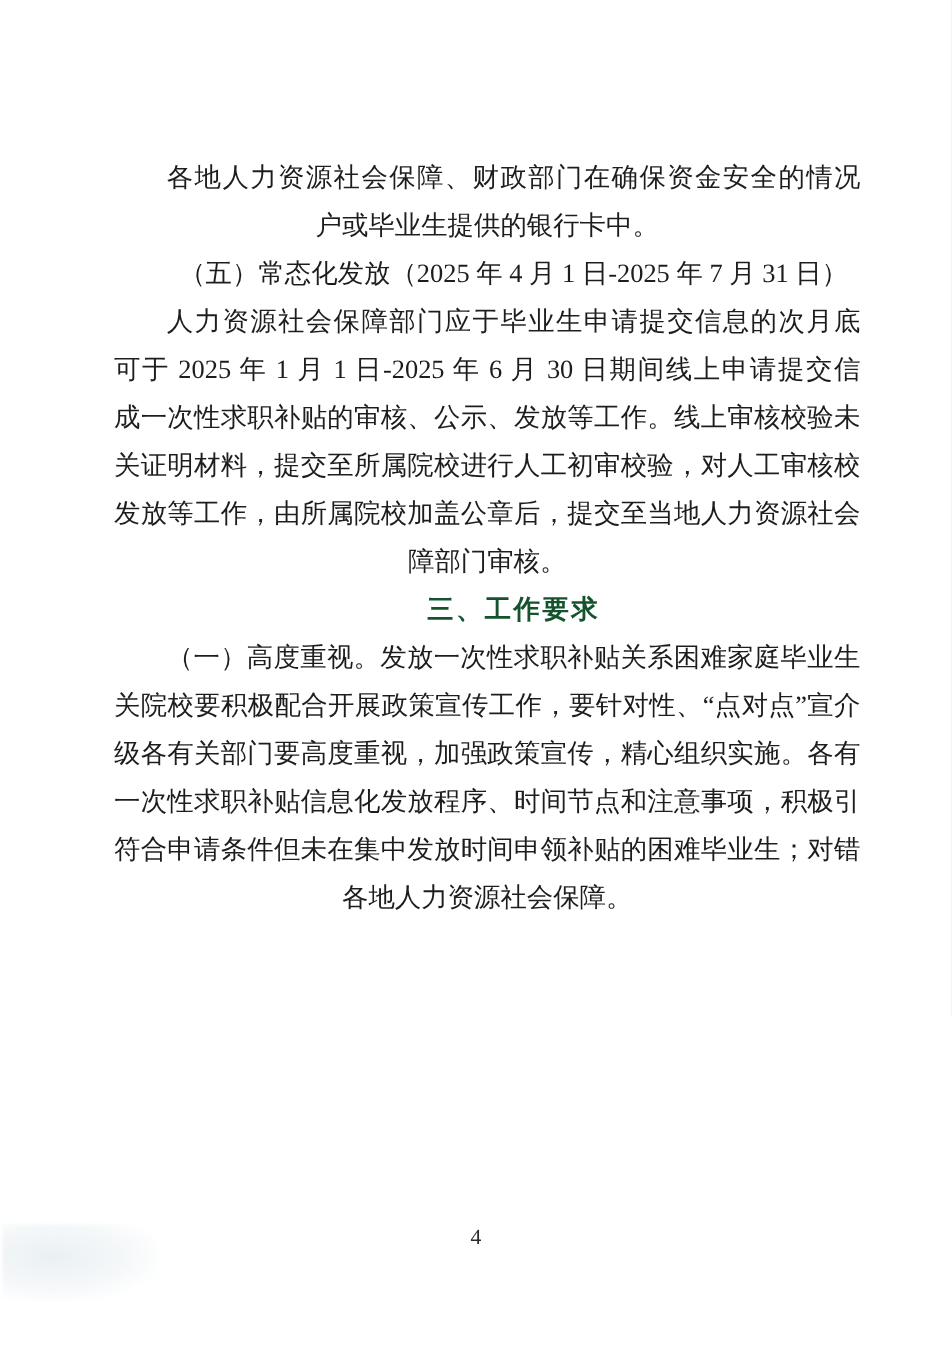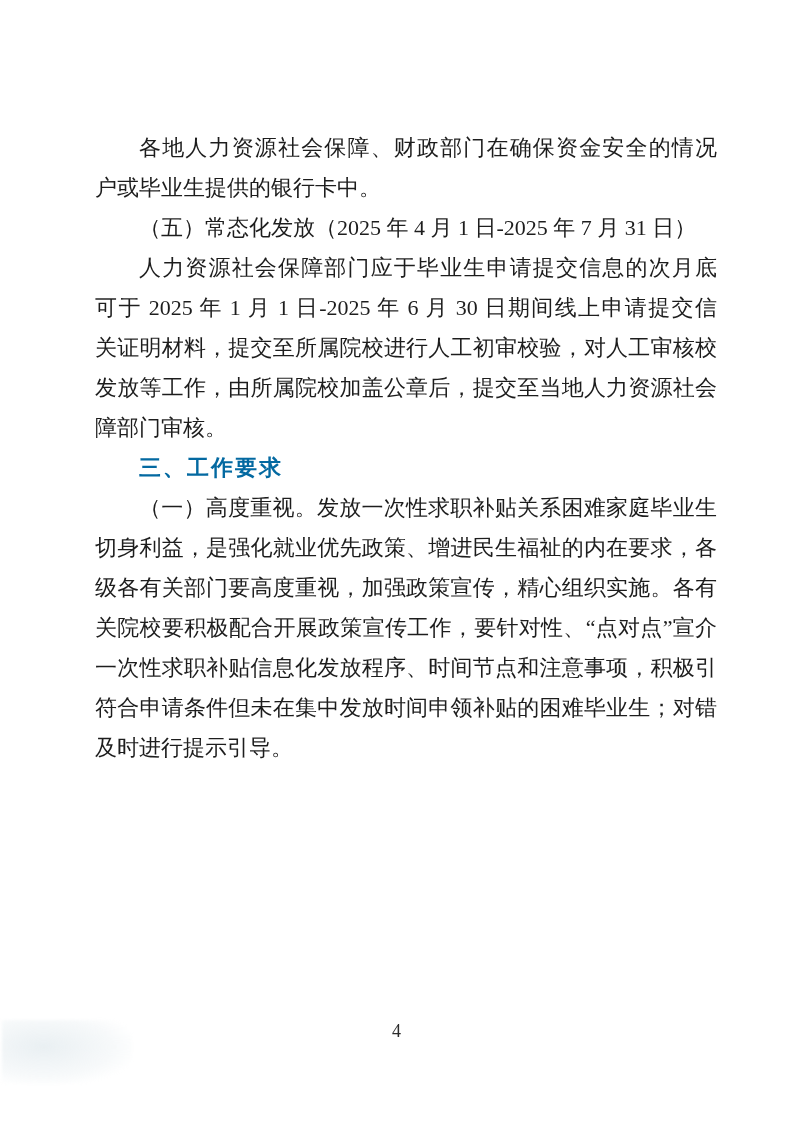--- a/index.html
+++ b/index.html
@@ -19,35 +19,35 @@
     position: absolute;
     left: 95px;
     top: 128px;
     width: 622px;
     color: #1d1d1d;
   }
   .line {
     height: 40px;
     line-height: 40px;
     font-size: 22px;
-    text-align: left;
+    text-align: center;
     overflow: hidden;
   }
   .line.fill {
     text-align: justify;
     text-align-last: justify;
     text-justify: inter-character;
   }
   .line.indent {
     text-indent: 44px;
   }
   .block.heading .line {
     font-family: "Liberation Sans", "DejaVu Sans", sans-serif;
     font-weight: 700;
-    color: #0369a1;
+    color: #14532d;
     letter-spacing: 2px;
   }
   .page-number {
     position: absolute;
     top: 1018px;
     left: 0;
     width: 100%;
     height: 26px;
     line-height: 26px;
     text-align: center;
@@ -77,32 +77,32 @@
       <div class="block body">
         <div class="line indent fill">各地人力资源社会保障、财政部门在确保资金安全的情况下，</div>
         <div class="line">户或毕业生提供的银行卡中。</div>
       </div>
       <div class="block body">
         <div class="line indent">（五）常态化发放（2025 年 4 月 1 日-2025 年 7 月 31 日）</div>
       </div>
       <div class="block body">
         <div class="line indent fill">人力资源社会保障部门应于毕业生申请提交信息的次月底前，</div>
         <div class="line fill">可于 2025 年 1 月 1 日-2025 年 6 月 30 日期间线上申请提交信息，</div>
+        <div class="line fill">成一次性求职补贴的审核、公示、发放等工作。线上审核校验未</div>
         <div class="line fill">关证明材料，提交至所属院校进行人工初审校验，对人工审核校</div>
         <div class="line fill">发放等工作，由所属院校加盖公章后，提交至当地人力资源社会保</div>
         <div class="line">障部门审核。</div>
       </div>
       <div class="block heading">
         <div class="line indent">三、工作要求</div>
       </div>
       <div class="block body">
         <div class="line indent fill">（一）高度重视。发放一次性求职补贴关系困难家庭毕业生</div>
-        <div class="line fill">切身利益，是强化就业优先政策、增进民生福祉的内在要求，各</div>
+        <div class="line fill">关院校要积极配合开展政策宣传工作，要针对性、“点对点”宣介</div>
         <div class="line fill">级各有关部门要高度重视，加强政策宣传，精心组织实施。各有</div>
-        <div class="line fill">关院校要积极配合开展政策宣传工作，要针对性、“点对点”宣介</div>
         <div class="line fill">一次性求职补贴信息化发放程序、时间节点和注意事项，积极引</div>
         <div class="line fill">符合申请条件但未在集中发放时间申领补贴的困难毕业生；对错</div>
-        <div class="line">及时进行提示引导。</div>
+        <div class="line">各地人力资源社会保障。</div>
       </div>
     </div>
   <div class="page-number">4</div>
   <div class="scan-smudge"></div>
 </div>
 
 </body></html>

